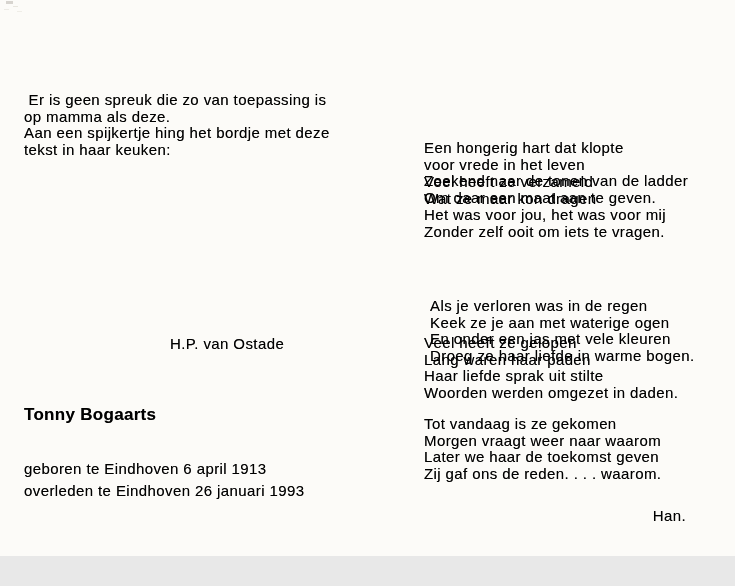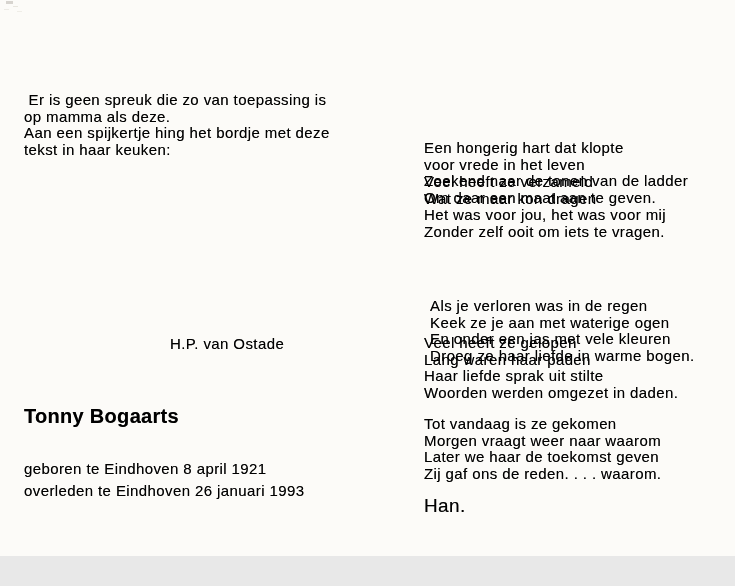--- a/index.html
+++ b/index.html
@@ -28,36 +28,36 @@
   .col-right { position: absolute; left: 424px; top: 0; width: 300px; height: 586px; }
 
   .intro      { position: absolute; top: 92px;  left: 0; }
   .poem       { position: absolute; top: 189px; left: 0; }
   .poem-author{
     position: absolute; top: 335px; left: 146px;
     margin: 0; font-size: 15px; letter-spacing: 0.4px;
   }
   .deceased-name {
     position: absolute; top: 405px; left: 0;
-    margin: 0; font-size: 20px; font-weight: bold; letter-spacing: 0.3px;
+    margin: 0; font-size: 17px; font-weight: bold; letter-spacing: 0.3px;
   }
   .dates {
     position: absolute; top: 458px; left: 0;
     line-height: 22.3px;
   }
 
   .stanza-1 { position: absolute; top: 92px;  left: 0; margin-top: 48px; }
   .stanza-2 { position: absolute; top: 174px; left: 0; }
   .stanza-3 { position: absolute; top: 254px; left: 6px; margin-top: 44px; }
   .stanza-4 { position: absolute; top: 335px; left: 0; }
   .stanza-5 { position: absolute; top: 416px; left: 0; }
   .signature {
     position: absolute; top: 495px; left: 0; width: 250px;
-    margin: 0; 
-    font-size: 19px; letter-spacing: 0.4px;
+    margin: 12px; text-align: right;
+    font-size: 15px; letter-spacing: 0.4px;
   }
 
   
   .speck {
     position: absolute; top: 1px; left: 6px;
     width: 7px; height: 3px;
     background: #b9b6ae;
     opacity: 0.55;
     box-shadow: 6px 4px 0 -1px #d8d5cc, -3px 7px 0 -1px #e2dfd6, 10px 9px 0 -1px #e6e3da;
   }
@@ -73,21 +73,21 @@
     <p class="lines intro"> Er is geen spreuk die zo van toepassing is
 op mamma als deze.
 Aan een spijkertje hing het bordje met deze
 tekst in haar keuken:</p>
 
 
     <p class="poem-author">H.P. van Ostade</p>
 
     <h1 class="deceased-name">Tonny Bogaarts</h1>
 
-    <p class="lines dates"><span>geboren te Eindhoven 8 april 1921</span>
+    <p class="lines dates"><span>geboren te Eindhoven 6 april 1913</span>
 <span>overleden te Eindhoven 26 januari 1993</span></p>
   </div>
 
   <div class="col-right">
     <p class="lines stanza-1">Een hongerig hart dat klopte
 voor vrede in het leven
 Zoekend naar de tonen van de ladder
 Om daar een maat aan te geven.</p>
 
     <p class="lines stanza-2">Veel heeft ze verzameld

